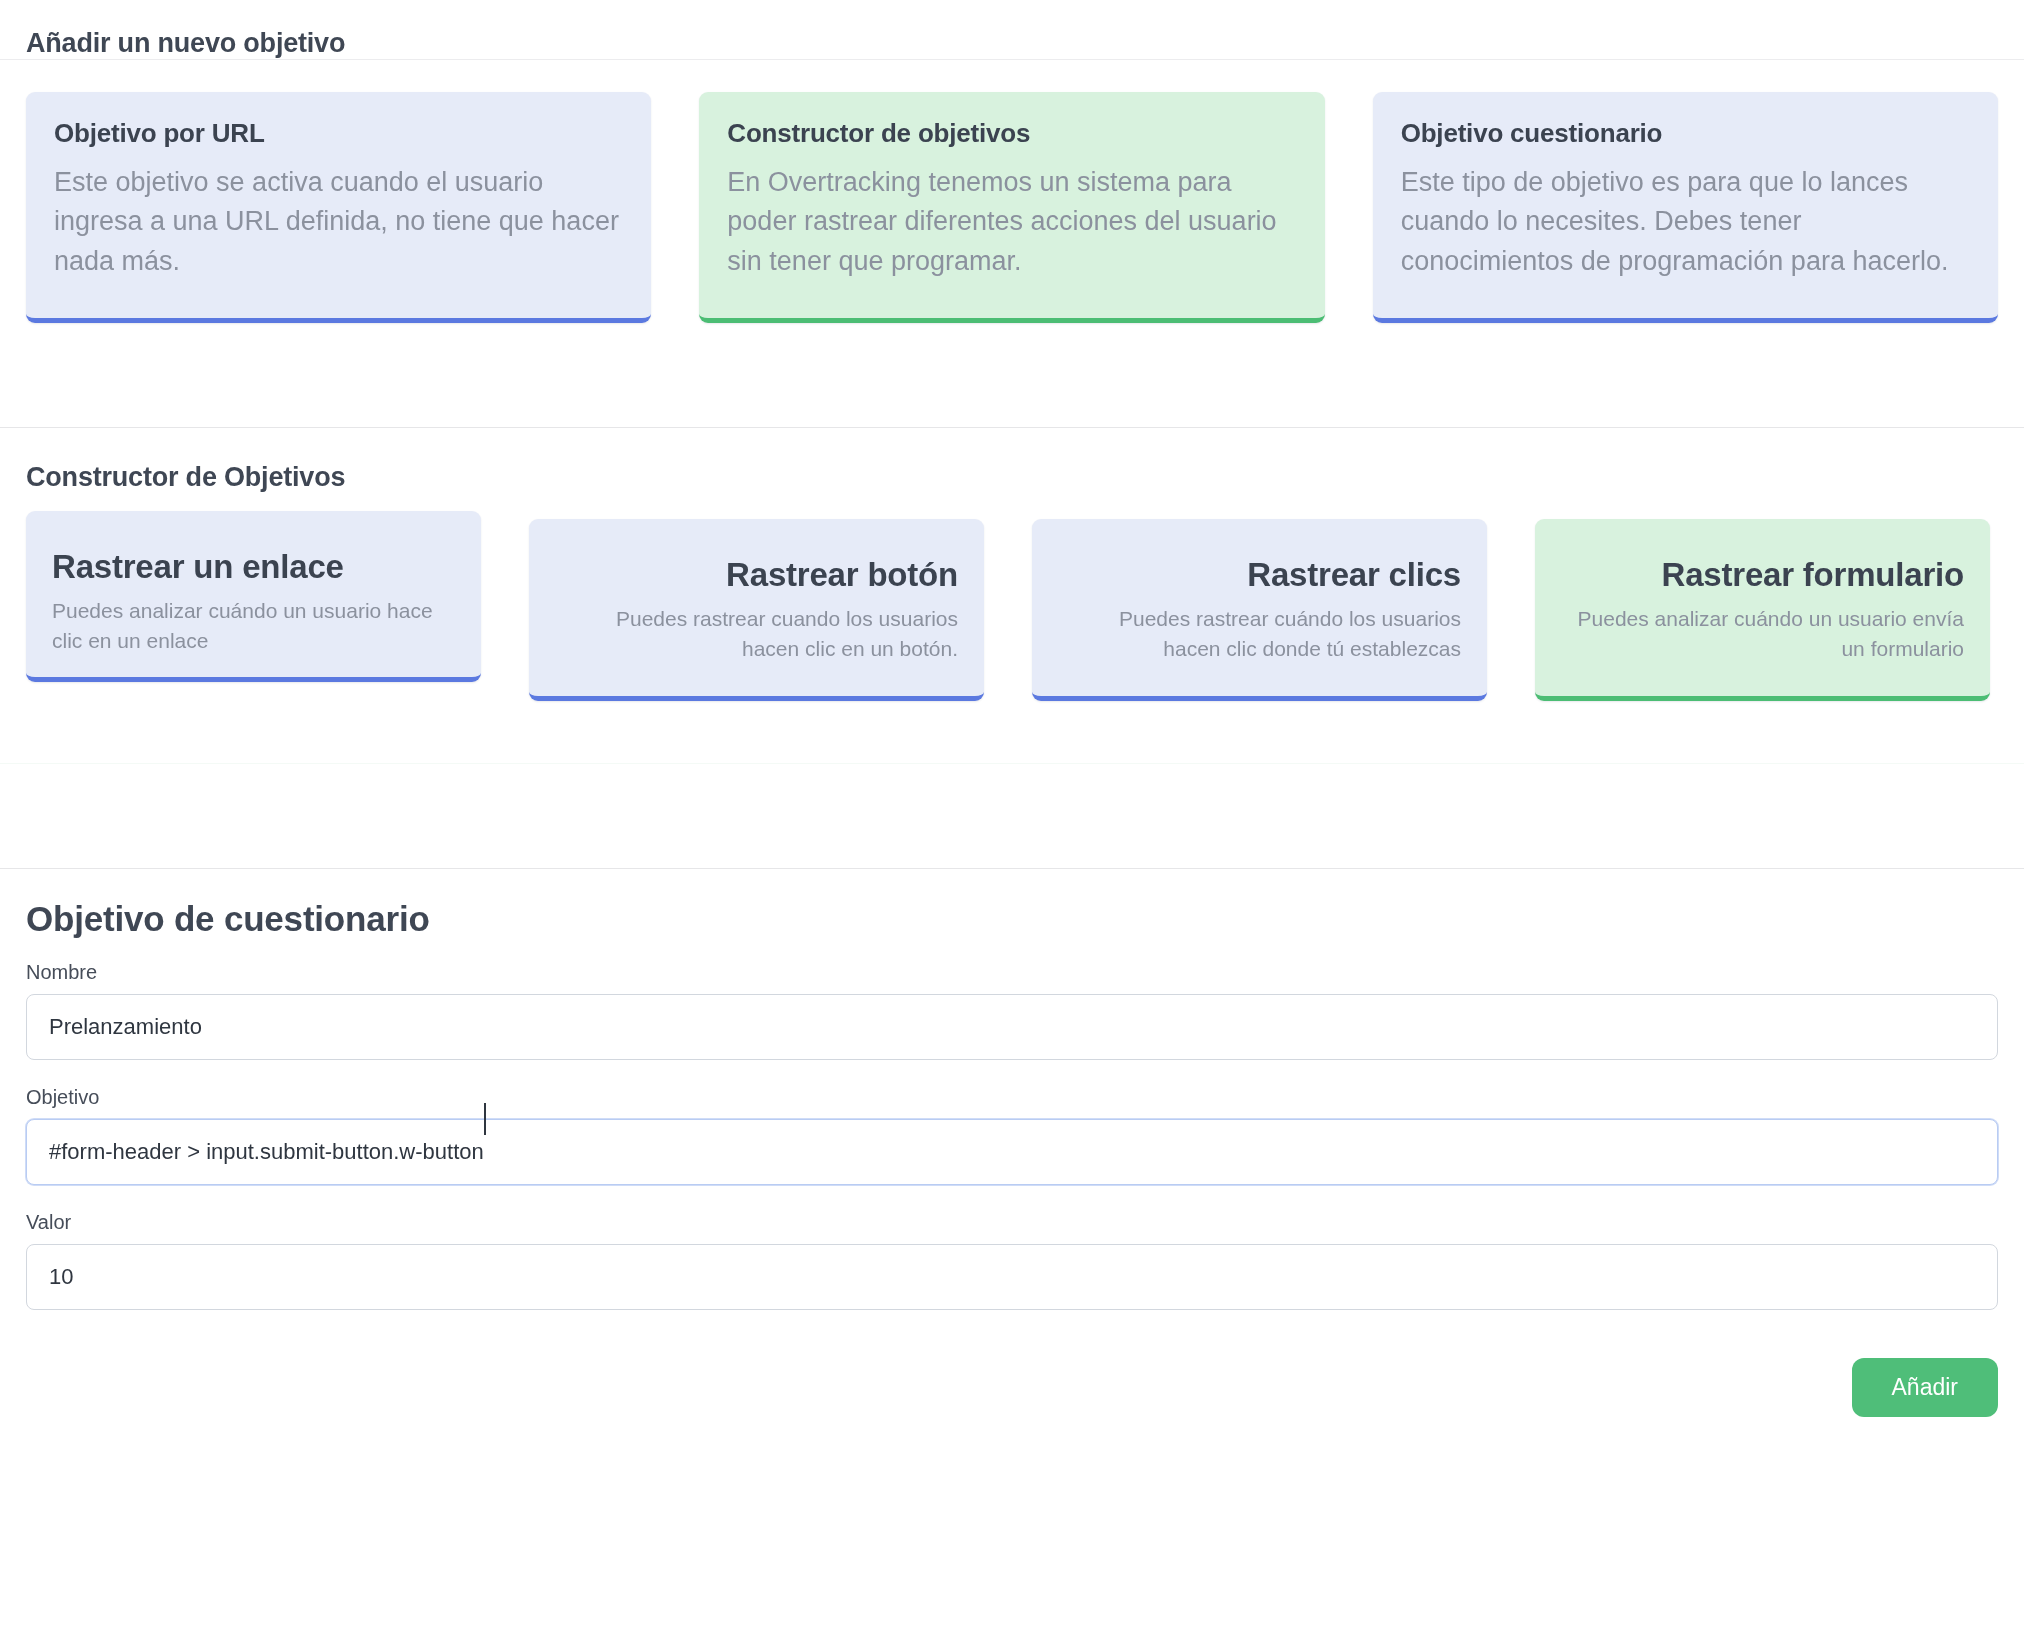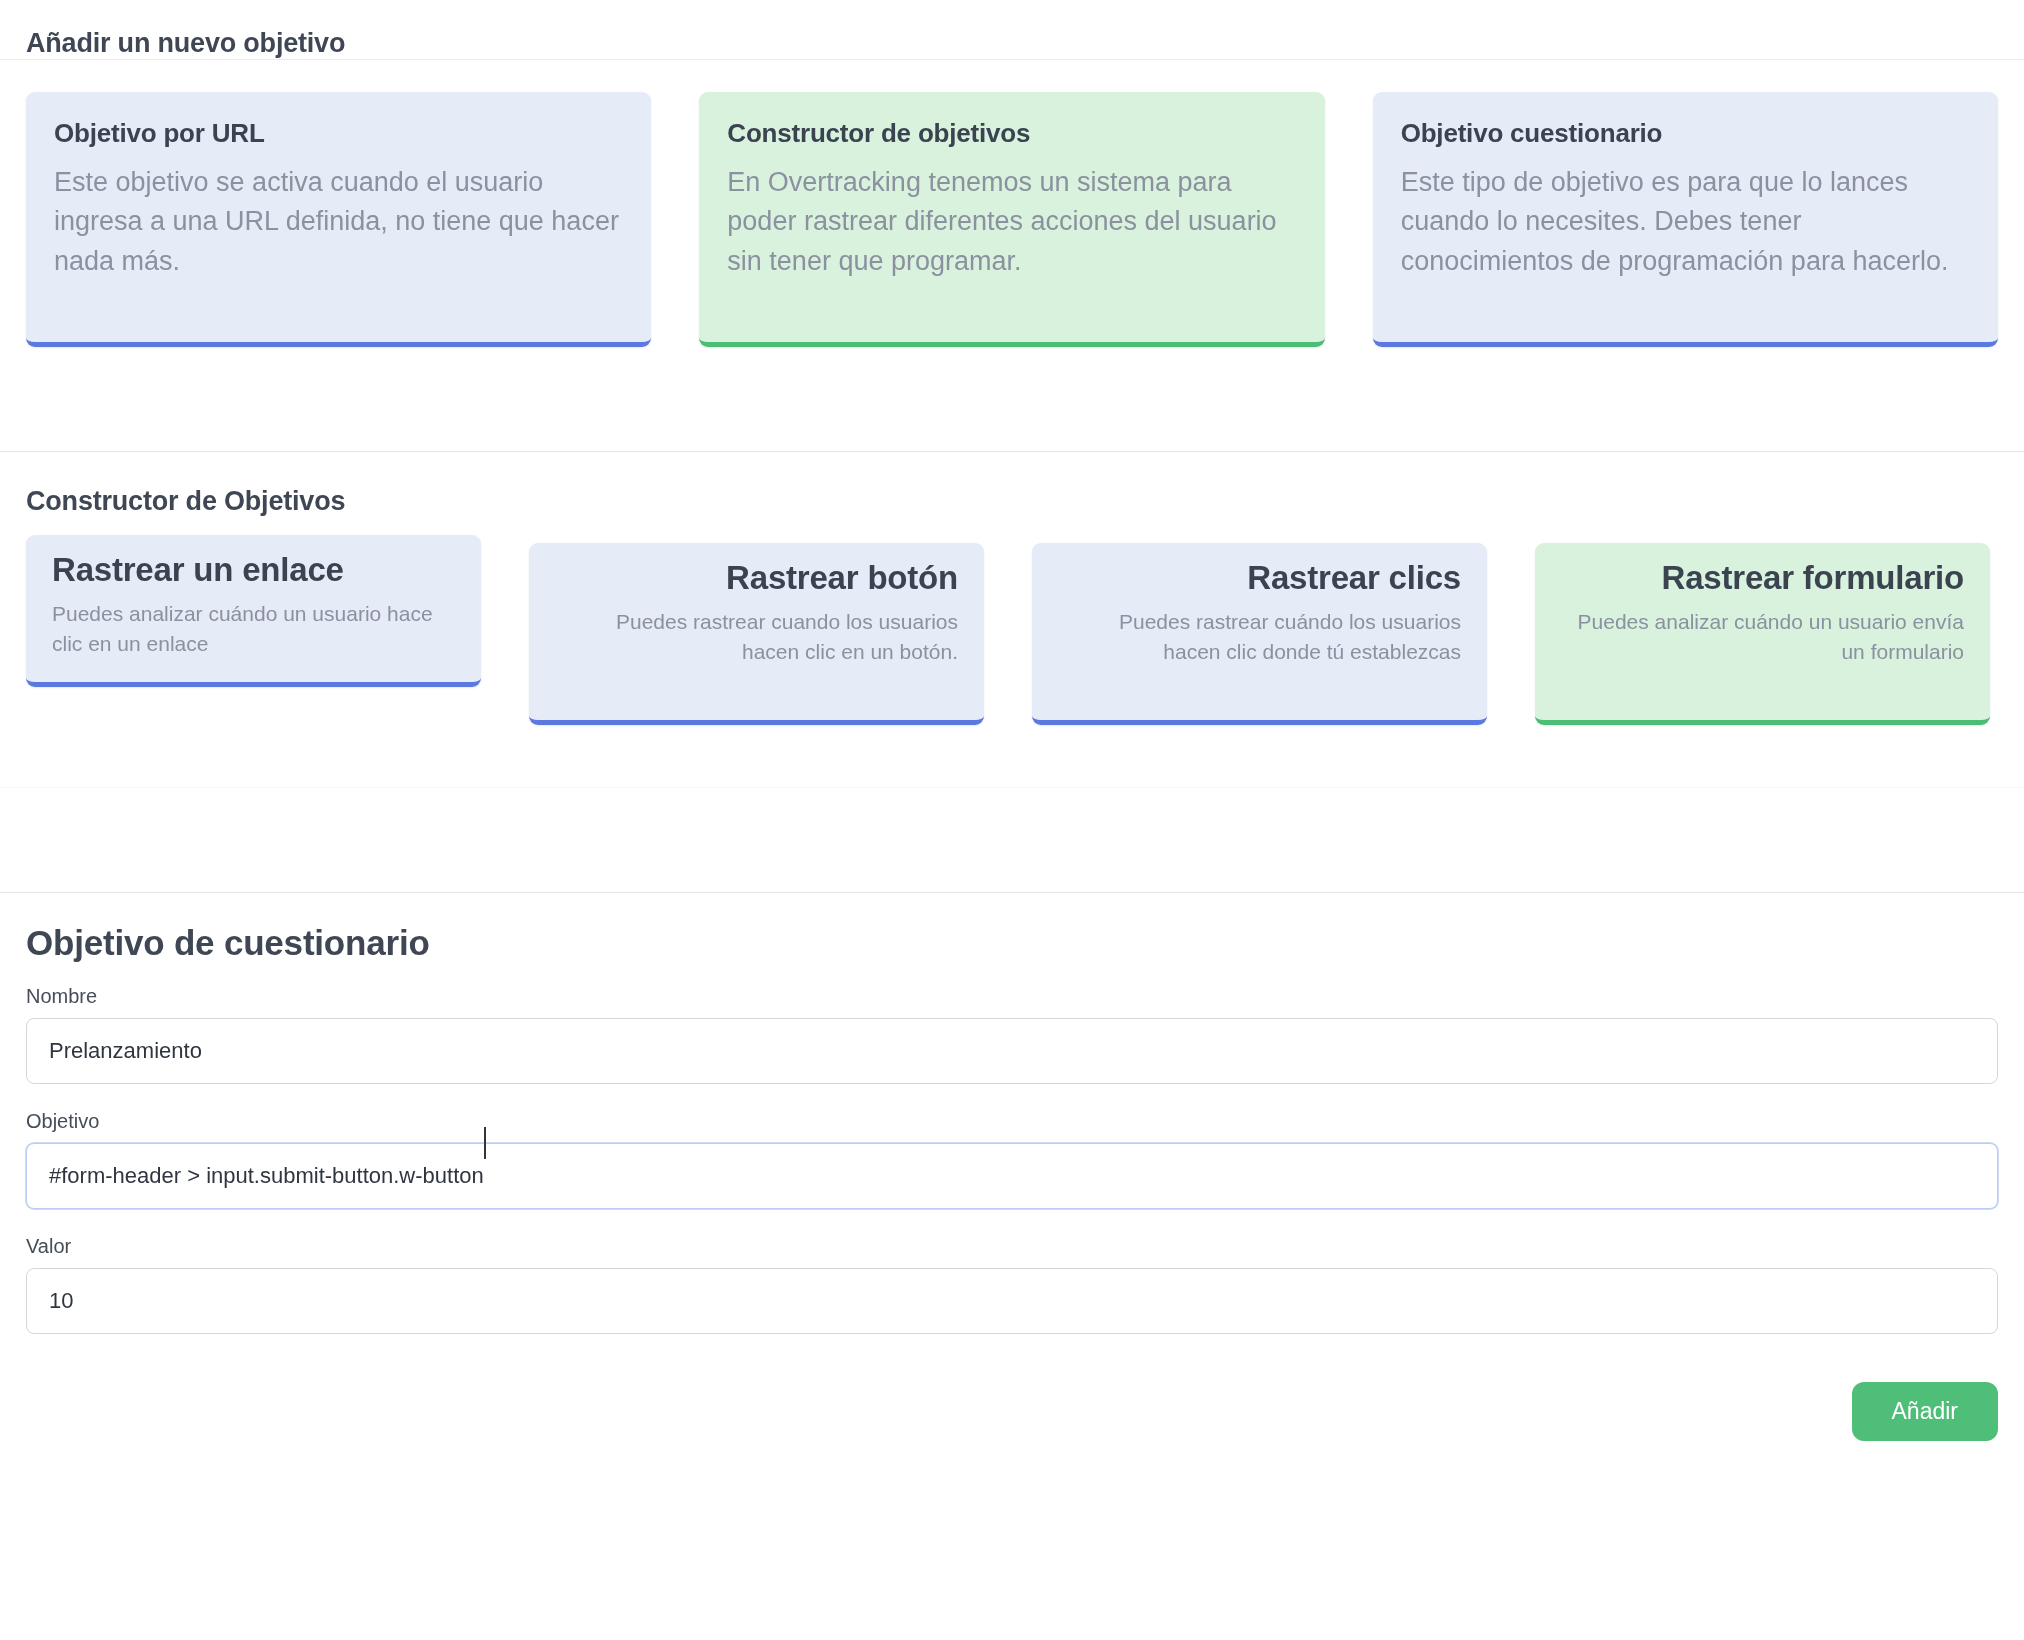--- a/index.html
+++ b/index.html
@@ -66,40 +66,40 @@
     line-height: 1.47;
     color: #8b919e;
     margin: 0;
   }
 
   
   .row1 { margin-top: 32px; }
   .row1 .card {
     width: 695px;
     min-height: 226px;
-    padding-bottom: 60px;
+    padding-bottom: 36px;
   }
   .row1 .card-title { font-size: 26px; margin-bottom: 14px; }
   .row1 .card-desc  { font-size: 27px; }
 
   .row1-spacer { height: 104px; }
 
   
   .builder-title {
     font-size: 27px;
     font-weight: bold;
     color: #3f4754;
     letter-spacing: -0.2px;
     padding: 34px 0 18px 26px;
   }
 
   .row2 { gap: 48px; align-items: flex-start; }
   .row2 .card {
     width: 455px;
-    padding: 17px 26px 20px 26px;
+    padding: 38px 26px 20px 26px;
   }
   .row2 .card-title {
     font-size: 33px;
     line-height: 1.12;
     margin-bottom: 10px;
   }
   .row2 .card-desc { font-size: 21px; line-height: 1.45; }
 
   .row2 .card.h-short { min-height: 152px; margin-top: 0; }
   .row2 .card.h-tall  { min-height: 182px; margin-top: 8px; text-align: right; }

